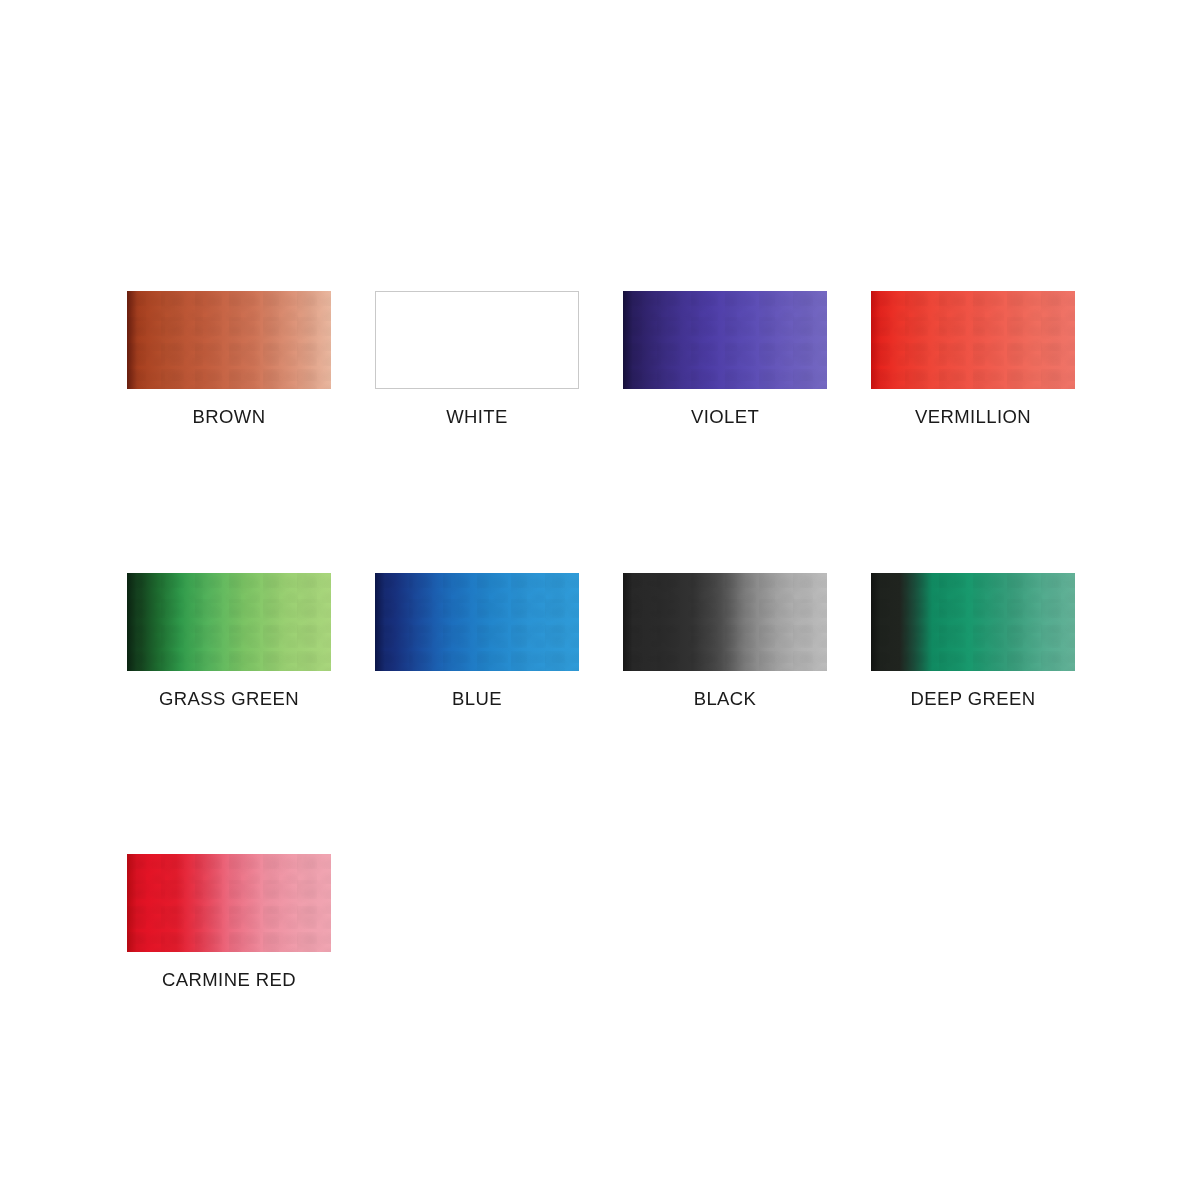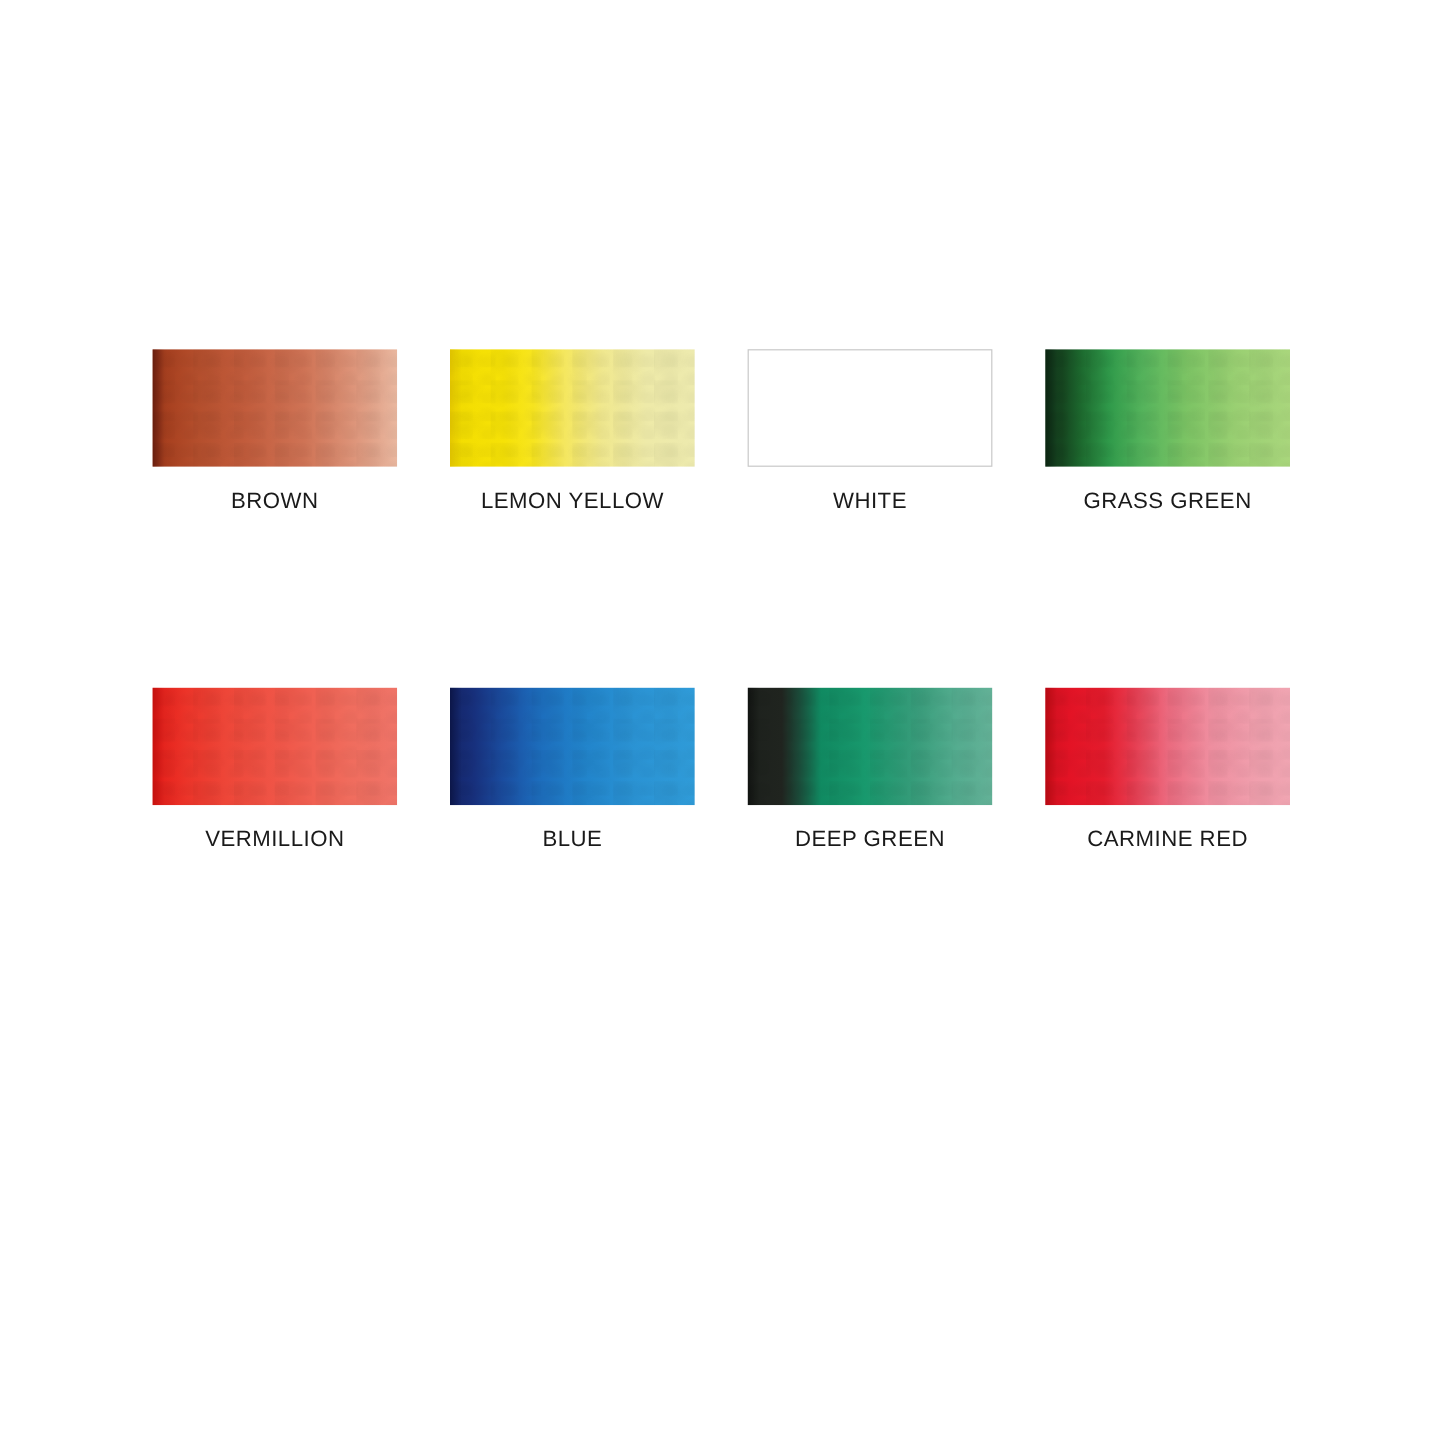--- a/index.html
+++ b/index.html
@@ -97,54 +97,62 @@
   <div class="swatch-grid">
       <div class="swatch-cell">
         <div class="swatch-box">
           <div class="wash" style="background: linear-gradient(to right, rgb(143, 49, 24) 0%, rgb(168, 64, 31) 6%, rgb(180, 78, 44) 18%, rgb(194, 92, 60) 38%, rgb(207, 115, 85) 62%, rgb(221, 148, 121) 82%, rgb(233, 183, 159) 100%);"></div>
           <div class="grain" style="background-image: radial-gradient(at 22% 34%, rgba(0, 0, 0, 0.1) 0px, rgba(0, 0, 0, 0.1) 22%, rgba(0, 0, 0, 0) 60%), radial-gradient(at 68% 72%, rgba(0, 0, 0, 0.08) 0px, rgba(0, 0, 0, 0.08) 18%, rgba(0, 0, 0, 0) 58%), radial-gradient(at 45% 18%, rgba(255, 255, 255, 0.12) 0px, rgba(255, 255, 255, 0.12) 26%, rgba(255, 255, 255, 0) 64%);"></div>
           <div class="pool-edge" style="background: linear-gradient(to right, rgb(109, 38, 18) 0%, rgba(255, 255, 255, 0) 100%);"></div>
         </div>
         <div class="swatch-label">BROWN</div>
       </div>
       <div class="swatch-cell">
-        <div class="swatch-box">
-          <div class="wash" style="background: linear-gradient(to right, rgb(243, 221, 0) 0%, rgb(246, 226, 7) 22%, rgb(247, 229, 31) 34%, rgb(245, 231, 92) 46%, rgb(240, 232, 142) 62%, rgb(238, 234, 168) 80%, rgb(237, 234, 174) 100%);"></div>
-          <div class="grain" style="background-image: radial-gradient(at 22% 34%, rgba(0, 0, 0, 0.1) 0px, rgba(0, 0, 0, 0.1) 22%, rgba(0, 0, 0, 0) 60%), radial-gradient(at 68% 72%, rgba(0, 0, 0, 0.08) 0px, rgba(0, 0, 0, 0.08) 18%, rgba(0, 0, 0, 0) 58%), radial-gradient(at 45% 18%, rgba(255, 255, 255, 0.12) 0px, rgba(255, 255, 255, 0.12) 26%, rgba(255, 255, 255, 0) 64%);"></div>
-          <div class="pool-edge" style="background: linear-gradient(to right, rgb(221, 200, 0) 0%, rgba(255, 255, 255, 0) 100%);"></div>
-        </div>
-        <div class="swatch-label">LEMON YELLOW</div>
+        <div class="swatch-box outline-only" style="background: rgb(255, 255, 255); border-color: rgb(201, 201, 201);"></div>
+        <div class="swatch-label">WHITE</div>
       </div>
       <div class="swatch-cell">
-        <div class="swatch-box outline-only" style="background: rgb(255, 255, 255); border-color: rgb(201, 201, 201);"></div>
-        <div class="swatch-label">WHITE</div>
+        <div class="swatch-box">
+          <div class="wash" style="background: linear-gradient(to right, rgb(36, 26, 87) 0%, rgb(46, 33, 104) 9%, rgb(61, 46, 135) 22%, rgb(77, 60, 166) 42%, rgb(91, 76, 181) 62%, rgb(106, 92, 189) 82%, rgb(116, 104, 194) 100%);"></div>
+          <div class="grain" style="background-image: radial-gradient(at 22% 34%, rgba(0, 0, 0, 0.1) 0px, rgba(0, 0, 0, 0.1) 22%, rgba(0, 0, 0, 0) 60%), radial-gradient(at 68% 72%, rgba(0, 0, 0, 0.08) 0px, rgba(0, 0, 0, 0.08) 18%, rgba(0, 0, 0, 0) 58%), radial-gradient(at 45% 18%, rgba(255, 255, 255, 0.12) 0px, rgba(255, 255, 255, 0.12) 26%, rgba(255, 255, 255, 0) 64%);"></div>
+          <div class="pool-edge" style="background: linear-gradient(to right, rgb(28, 19, 70) 0%, rgba(255, 255, 255, 0) 100%);"></div>
+        </div>
+        <div class="swatch-label">VIOLET</div>
+      </div>
+      <div class="swatch-cell">
+        <div class="swatch-box">
+          <div class="wash" style="background: linear-gradient(to right, rgb(226, 28, 24) 0%, rgb(232, 38, 31) 6%, rgb(236, 52, 41) 14%, rgb(238, 70, 56) 30%, rgb(240, 88, 74) 55%, rgb(240, 108, 93) 80%, rgb(239, 116, 104) 100%);"></div>
+          <div class="grain" style="background-image: radial-gradient(at 22% 34%, rgba(0, 0, 0, 0.1) 0px, rgba(0, 0, 0, 0.1) 22%, rgba(0, 0, 0, 0) 60%), radial-gradient(at 68% 72%, rgba(0, 0, 0, 0.08) 0px, rgba(0, 0, 0, 0.08) 18%, rgba(0, 0, 0, 0) 58%), radial-gradient(at 45% 18%, rgba(255, 255, 255, 0.12) 0px, rgba(255, 255, 255, 0.12) 26%, rgba(255, 255, 255, 0) 64%);"></div>
+          <div class="pool-edge" style="background: linear-gradient(to right, rgb(194, 22, 18) 0%, rgba(255, 255, 255, 0) 100%);"></div>
+        </div>
+        <div class="swatch-label">VERMILLION</div>
       </div>
       <div class="swatch-cell">
         <div class="swatch-box">
           <div class="wash" style="background: linear-gradient(to right, rgb(18, 58, 29) 0%, rgb(21, 69, 31) 7%, rgb(29, 107, 47) 15%, rgb(47, 154, 74) 26%, rgb(85, 180, 92) 40%, rgb(124, 196, 100) 58%, rgb(154, 208, 114) 78%, rgb(169, 214, 124) 100%);"></div>
           <div class="grain" style="background-image: radial-gradient(at 22% 34%, rgba(0, 0, 0, 0.1) 0px, rgba(0, 0, 0, 0.1) 22%, rgba(0, 0, 0, 0) 60%), radial-gradient(at 68% 72%, rgba(0, 0, 0, 0.08) 0px, rgba(0, 0, 0, 0.08) 18%, rgba(0, 0, 0, 0) 58%), radial-gradient(at 45% 18%, rgba(255, 255, 255, 0.12) 0px, rgba(255, 255, 255, 0.12) 26%, rgba(255, 255, 255, 0) 64%);"></div>
           <div class="pool-edge" style="background: linear-gradient(to right, rgb(10, 42, 20) 0%, rgba(255, 255, 255, 0) 100%);"></div>
         </div>
         <div class="swatch-label">GRASS GREEN</div>
       </div>
       <div class="swatch-cell">
         <div class="swatch-box">
-          <div class="wash" style="background: linear-gradient(to right, rgb(226, 28, 24) 0%, rgb(232, 38, 31) 6%, rgb(236, 52, 41) 14%, rgb(238, 70, 56) 30%, rgb(240, 88, 74) 55%, rgb(240, 108, 93) 80%, rgb(239, 116, 104) 100%);"></div>
-          <div class="grain" style="background-image: radial-gradient(at 22% 34%, rgba(0, 0, 0, 0.1) 0px, rgba(0, 0, 0, 0.1) 22%, rgba(0, 0, 0, 0) 60%), radial-gradient(at 68% 72%, rgba(0, 0, 0, 0.08) 0px, rgba(0, 0, 0, 0.08) 18%, rgba(0, 0, 0, 0) 58%), radial-gradient(at 45% 18%, rgba(255, 255, 255, 0.12) 0px, rgba(255, 255, 255, 0.12) 26%, rgba(255, 255, 255, 0) 64%);"></div>
-          <div class="pool-edge" style="background: linear-gradient(to right, rgb(194, 22, 18) 0%, rgba(255, 255, 255, 0) 100%);"></div>
-        </div>
-        <div class="swatch-label">VERMILLION</div>
-      </div>
-      <div class="swatch-cell">
-        <div class="swatch-box">
           <div class="wash" style="background: linear-gradient(to right, rgb(20, 37, 107) 0%, rgb(23, 48, 125) 10%, rgb(26, 77, 160) 22%, rgb(28, 108, 188) 36%, rgb(33, 132, 203) 55%, rgb(42, 147, 212) 75%, rgb(47, 155, 216) 100%);"></div>
           <div class="grain" style="background-image: radial-gradient(at 22% 34%, rgba(0, 0, 0, 0.1) 0px, rgba(0, 0, 0, 0.1) 22%, rgba(0, 0, 0, 0) 60%), radial-gradient(at 68% 72%, rgba(0, 0, 0, 0.08) 0px, rgba(0, 0, 0, 0.08) 18%, rgba(0, 0, 0, 0) 58%), radial-gradient(at 45% 18%, rgba(255, 255, 255, 0.12) 0px, rgba(255, 255, 255, 0.12) 26%, rgba(255, 255, 255, 0) 64%);"></div>
           <div class="pool-edge" style="background: linear-gradient(to right, rgb(12, 28, 79) 0%, rgba(255, 255, 255, 0) 100%);"></div>
         </div>
         <div class="swatch-label">BLUE</div>
+      </div>
+      <div class="swatch-cell">
+        <div class="swatch-box">
+          <div class="wash" style="background: linear-gradient(to right, rgb(39, 39, 39) 0%, rgb(42, 42, 42) 18%, rgb(50, 50, 50) 34%, rgb(76, 76, 76) 48%, rgb(125, 125, 125) 60%, rgb(157, 157, 157) 72%, rgb(178, 178, 178) 86%, rgb(188, 188, 188) 100%);"></div>
+          <div class="grain" style="background-image: radial-gradient(at 22% 34%, rgba(0, 0, 0, 0.1) 0px, rgba(0, 0, 0, 0.1) 22%, rgba(0, 0, 0, 0) 60%), radial-gradient(at 68% 72%, rgba(0, 0, 0, 0.08) 0px, rgba(0, 0, 0, 0.08) 18%, rgba(0, 0, 0, 0) 58%), radial-gradient(at 45% 18%, rgba(255, 255, 255, 0.12) 0px, rgba(255, 255, 255, 0.12) 26%, rgba(255, 255, 255, 0) 64%);"></div>
+          <div class="pool-edge" style="background: linear-gradient(to right, rgb(20, 20, 20) 0%, rgba(255, 255, 255, 0) 100%);"></div>
+        </div>
+        <div class="swatch-label">BLACK</div>
       </div>
       <div class="swatch-cell">
         <div class="swatch-box">
           <div class="wash" style="background: linear-gradient(to right, rgb(29, 33, 29) 0%, rgb(32, 36, 31) 14%, rgb(27, 76, 58) 21%, rgb(16, 138, 97) 30%, rgb(24, 153, 109) 48%, rgb(51, 155, 120) 66%, rgb(85, 173, 144) 86%, rgb(99, 177, 151) 100%);"></div>
           <div class="grain" style="background-image: radial-gradient(at 22% 34%, rgba(0, 0, 0, 0.1) 0px, rgba(0, 0, 0, 0.1) 22%, rgba(0, 0, 0, 0) 60%), radial-gradient(at 68% 72%, rgba(0, 0, 0, 0.08) 0px, rgba(0, 0, 0, 0.08) 18%, rgba(0, 0, 0, 0) 58%), radial-gradient(at 45% 18%, rgba(255, 255, 255, 0.12) 0px, rgba(255, 255, 255, 0.12) 26%, rgba(255, 255, 255, 0) 64%);"></div>
           <div class="pool-edge" style="background: linear-gradient(to right, rgb(14, 16, 14) 0%, rgba(255, 255, 255, 0) 100%);"></div>
         </div>
         <div class="swatch-label">DEEP GREEN</div>
       </div>
       <div class="swatch-cell">

